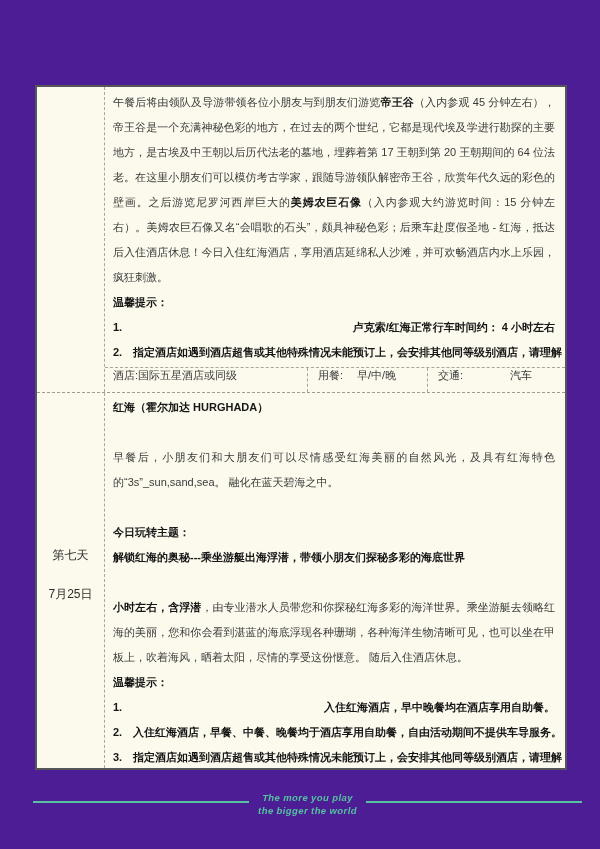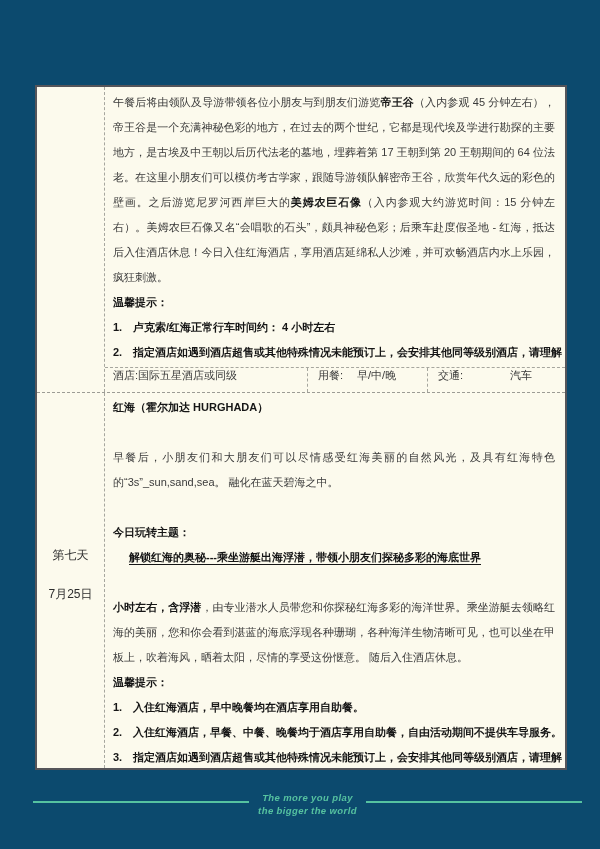--- a/index.html
+++ b/index.html
@@ -1,19 +1,19 @@
 <!DOCTYPE html>
 <html><head>
 <meta charset="utf-8">
 <style>
   html,body { margin:0; padding:0; }
   .page {
     position:relative;
     width:600px; height:849px;
-    background:#0c4a6e;
+    background:#4c1d95;
     font-family:"Liberation Sans","DejaVu Sans",sans-serif;
     color:#3a3a3a;
     overflow:hidden;
   }
   .itinerary {
     position:absolute; left:35px; top:85px;
     width:532px; height:685px;
     border:2px solid #55555a;
     box-sizing:border-box;
     background:#fcfaed;
@@ -37,22 +37,22 @@
     overflow:hidden;
   }
   .text-area6 { height:280px; box-sizing:border-box; }
   .text-area7 { flex:1; padding-top:2px; }
   .para { margin:0; text-align:justify; }
   .line { white-space:nowrap; }
   .blank { height:25px; }
   .b { font-weight:bold; color:#161616; }
   .tip { display:flex; font-weight:bold; color:#161616; }
   .tip-num { flex:0 0 20px; }
-  .tip-text { flex:1; min-width:0; white-space:nowrap; }
-  .underline-heading { text-decoration:underline; text-underline-offset:3px;margin-left:16px; }
+  .tip-text { flex:1; min-width:0; white-space:nowrap;text-align:right; }
+  .underline-heading { text-underline-offset:3px; }
   .summary-row {
     flex:1;
     border-top:1px dashed #a6a69e;
     display:flex; align-items:stretch;
     font-size:11px;
   }
   .sum-cell { display:flex; box-sizing:border-box; overflow:hidden; }
   .sum-hotel { width:202px; padding-left:8px; }
   .sum-meal { width:120px; border-left:1px dashed #a6a69e; padding-left:10px; }
   .sum-trans { flex:1; border-left:1px dashed #a6a69e; padding-left:10px;gap:23px; }

